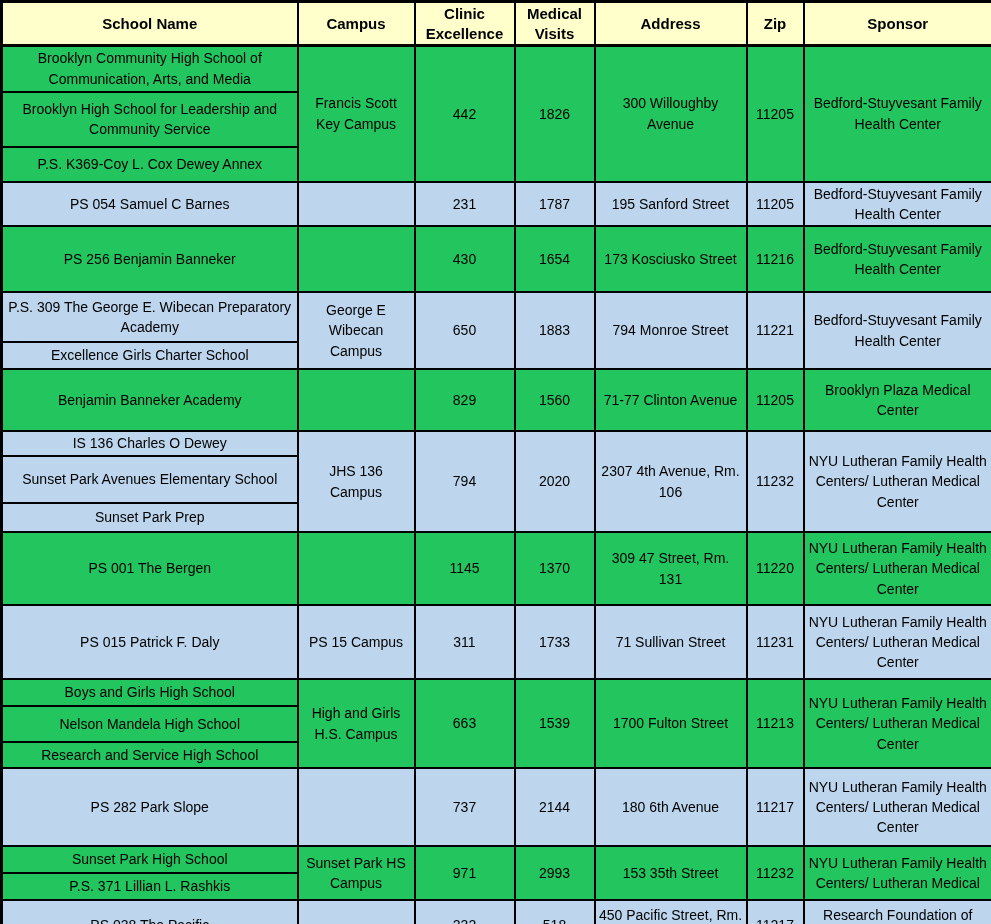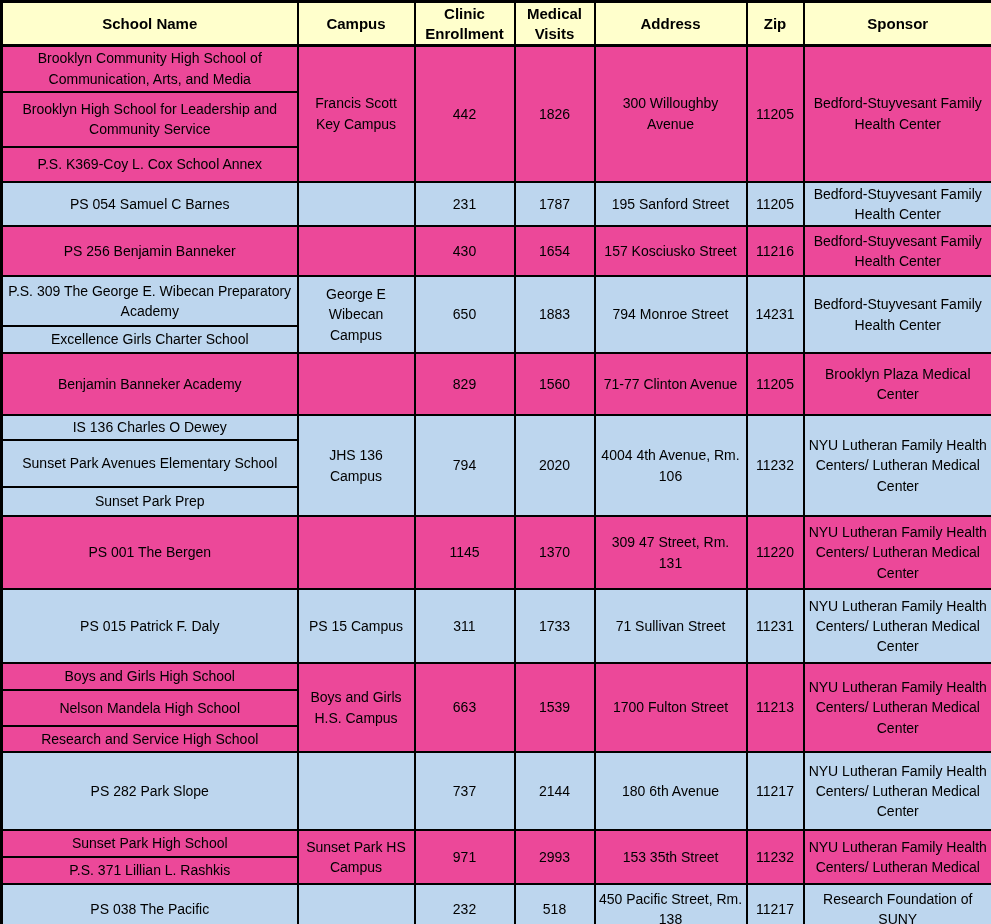--- a/index.html
+++ b/index.html
@@ -26,41 +26,41 @@
     overflow: hidden;
     word-wrap: break-word;
   }
   table.clinics thead th {
     background: #FFFFCC;
     font-weight: bold;
     font-size: 15px;
     line-height: 1.3;
     border-bottom: 3px solid #000000;
   }
-  td.green { background: #ec4899; }
+  td.green { background: #22c55e; }
   td.blue  { background: #BDD6EE; }
 </style>
 </head>
 <body>
 
 <table class="clinics">
   <colgroup>
     <col style="width:296px">
     <col style="width:117px">
     <col style="width:100px">
     <col style="width:80px">
     <col style="width:152px">
     <col style="width:57px">
     <col style="width:189px">
   </colgroup>
   <thead>
     <tr style="height:43px">
       <th>School Name</th>
       <th>Campus</th>
-      <th>Clinic Enrollment</th>
+      <th>Clinic Excellence</th>
       <th>Medical Visits</th>
       <th>Address</th>
       <th>Zip</th>
       <th>Sponsor</th>
     </tr>
   </thead>
   <tbody>
 
     <tr style="height:46px">
       <td class="green">Brooklyn Community High School of Communication, Arts, and Media</td>
@@ -68,50 +68,50 @@
       <td class="green" rowspan="3">442</td>
       <td class="green" rowspan="3">1826</td>
       <td class="green" rowspan="3">300 Willoughby Avenue</td>
       <td class="green" rowspan="3">11205</td>
       <td class="green" rowspan="3">Bedford-Stuyvesant Family Health Center</td>
     </tr>
     <tr style="height:55px">
       <td class="green">Brooklyn High School for Leadership and Community Service</td>
     </tr>
     <tr style="height:35px">
-      <td class="green">P.S. K369-Coy L. Cox School Annex</td>
+      <td class="green">P.S. K369-Coy L. Cox Dewey Annex</td>
     </tr>
 
     <tr style="height:40px">
       <td class="blue">PS 054 Samuel C Barnes</td>
       <td class="blue"></td>
       <td class="blue">231</td>
       <td class="blue">1787</td>
       <td class="blue">195 Sanford Street</td>
       <td class="blue">11205</td>
       <td class="blue">Bedford-Stuyvesant Family Health Center</td>
     </tr>
 
-    <tr style="height:50px">
+    <tr style="height:66px">
       <td class="green">PS 256 Benjamin Banneker</td>
       <td class="green"></td>
       <td class="green">430</td>
       <td class="green">1654</td>
-      <td class="green">157 Kosciusko Street</td>
+      <td class="green">173 Kosciusko Street</td>
       <td class="green">11216</td>
       <td class="green">Bedford-Stuyvesant Family Health Center</td>
     </tr>
 
     <tr style="height:50px">
       <td class="blue">P.S. 309 The George E. Wibecan Preparatory Academy</td>
       <td class="blue" rowspan="2">George E Wibecan Campus</td>
       <td class="blue" rowspan="2">650</td>
       <td class="blue" rowspan="2">1883</td>
       <td class="blue" rowspan="2">794 Monroe Street</td>
-      <td class="blue" rowspan="2">14231</td>
+      <td class="blue" rowspan="2">11221</td>
       <td class="blue" rowspan="2">Bedford-Stuyvesant Family Health Center</td>
     </tr>
     <tr style="height:27px">
       <td class="blue">Excellence Girls Charter School</td>
     </tr>
 
     <tr style="height:62px">
       <td class="green">Benjamin Banneker Academy</td>
       <td class="green"></td>
       <td class="green">829</td>
@@ -119,21 +119,21 @@
       <td class="green">71-77 Clinton Avenue</td>
       <td class="green">11205</td>
       <td class="green">Brooklyn Plaza Medical Center</td>
     </tr>
 
     <tr style="height:25px">
       <td class="blue">IS 136 Charles O Dewey</td>
       <td class="blue" rowspan="3">JHS 136 Campus</td>
       <td class="blue" rowspan="3">794</td>
       <td class="blue" rowspan="3">2020</td>
-      <td class="blue" rowspan="3">4004 4th Avenue, Rm. 106</td>
+      <td class="blue" rowspan="3">2307 4th Avenue, Rm. 106</td>
       <td class="blue" rowspan="3">11232</td>
       <td class="blue" rowspan="3">NYU Lutheran Family Health Centers/ Lutheran Medical Center</td>
     </tr>
     <tr style="height:47px">
       <td class="blue">Sunset Park Avenues Elementary School</td>
     </tr>
     <tr style="height:29px">
       <td class="blue">Sunset Park Prep</td>
     </tr>
 
@@ -152,21 +152,21 @@
       <td class="blue">PS 15 Campus</td>
       <td class="blue">311</td>
       <td class="blue">1733</td>
       <td class="blue">71 Sullivan Street</td>
       <td class="blue">11231</td>
       <td class="blue">NYU Lutheran Family Health Centers/ Lutheran Medical Center</td>
     </tr>
 
     <tr style="height:27px">
       <td class="green">Boys and Girls High School</td>
-      <td class="green" rowspan="3">Boys and Girls H.S. Campus</td>
+      <td class="green" rowspan="3">High and Girls H.S. Campus</td>
       <td class="green" rowspan="3">663</td>
       <td class="green" rowspan="3">1539</td>
       <td class="green" rowspan="3">1700 Fulton Street</td>
       <td class="green" rowspan="3">11213</td>
       <td class="green" rowspan="3">NYU Lutheran Family Health Centers/ Lutheran Medical Center</td>
     </tr>
     <tr style="height:36px">
       <td class="green">Nelson Mandela High School</td>
     </tr>
     <tr style="height:26px">

